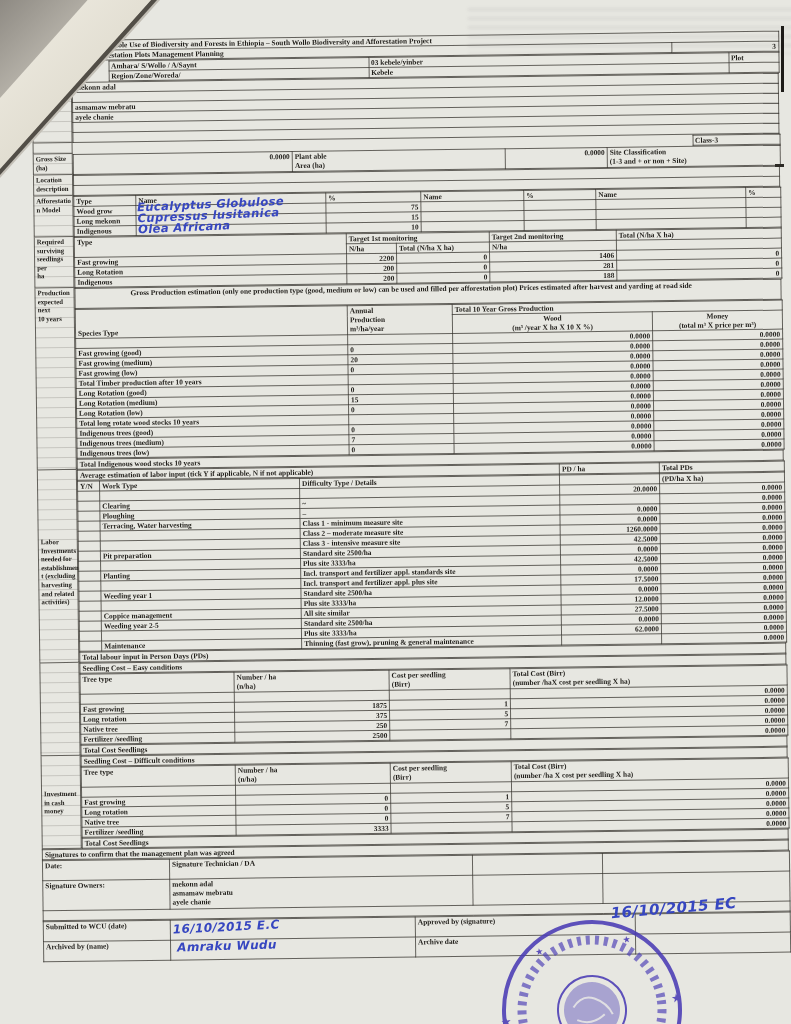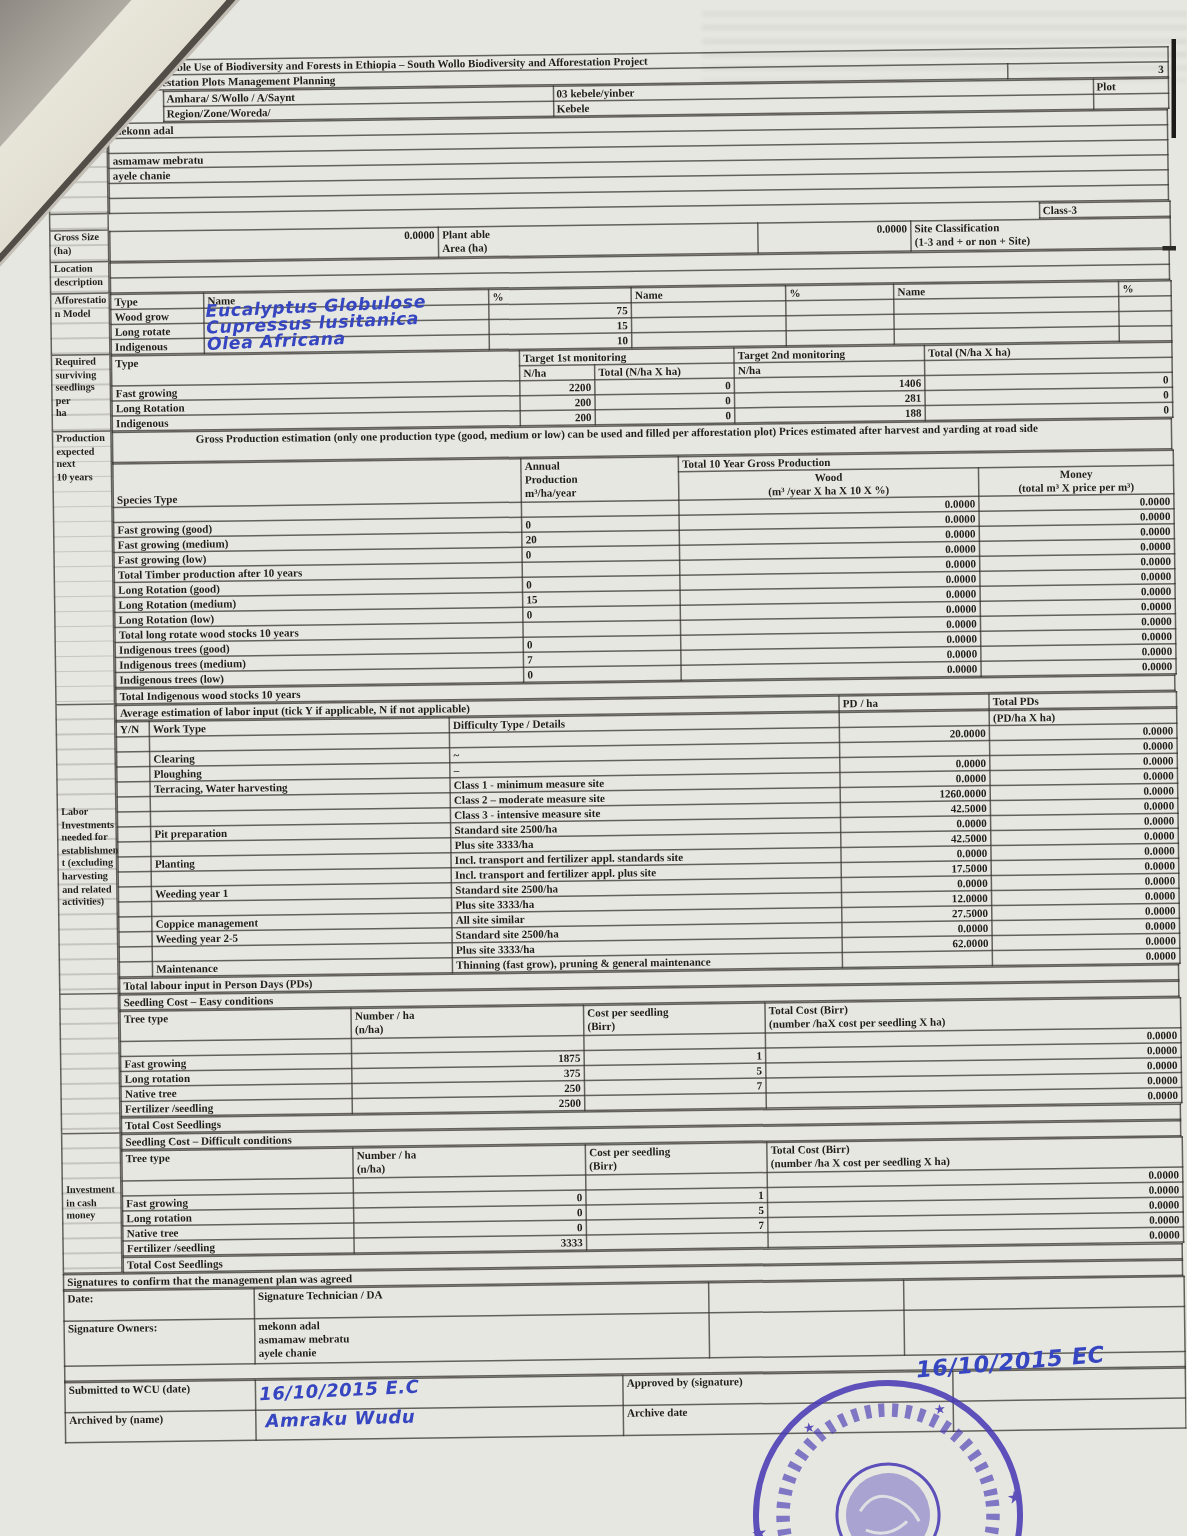--- a/index.html
+++ b/index.html
@@ -213,21 +213,21 @@
             <tr>
               <td>Wood grow</td>
               <td></td>
               <td class="n">75</td>
               <td></td>
               <td></td>
               <td></td>
               <td></td>
             </tr>
             <tr>
-              <td>Long rotate</td>
+              <td>Long mekonn</td>
               <td></td>
               <td class="n">15</td>
               <td></td>
               <td></td>
               <td></td>
               <td></td>
             </tr>
             <tr>
               <td>Indigenous</td>
               <td></td>

